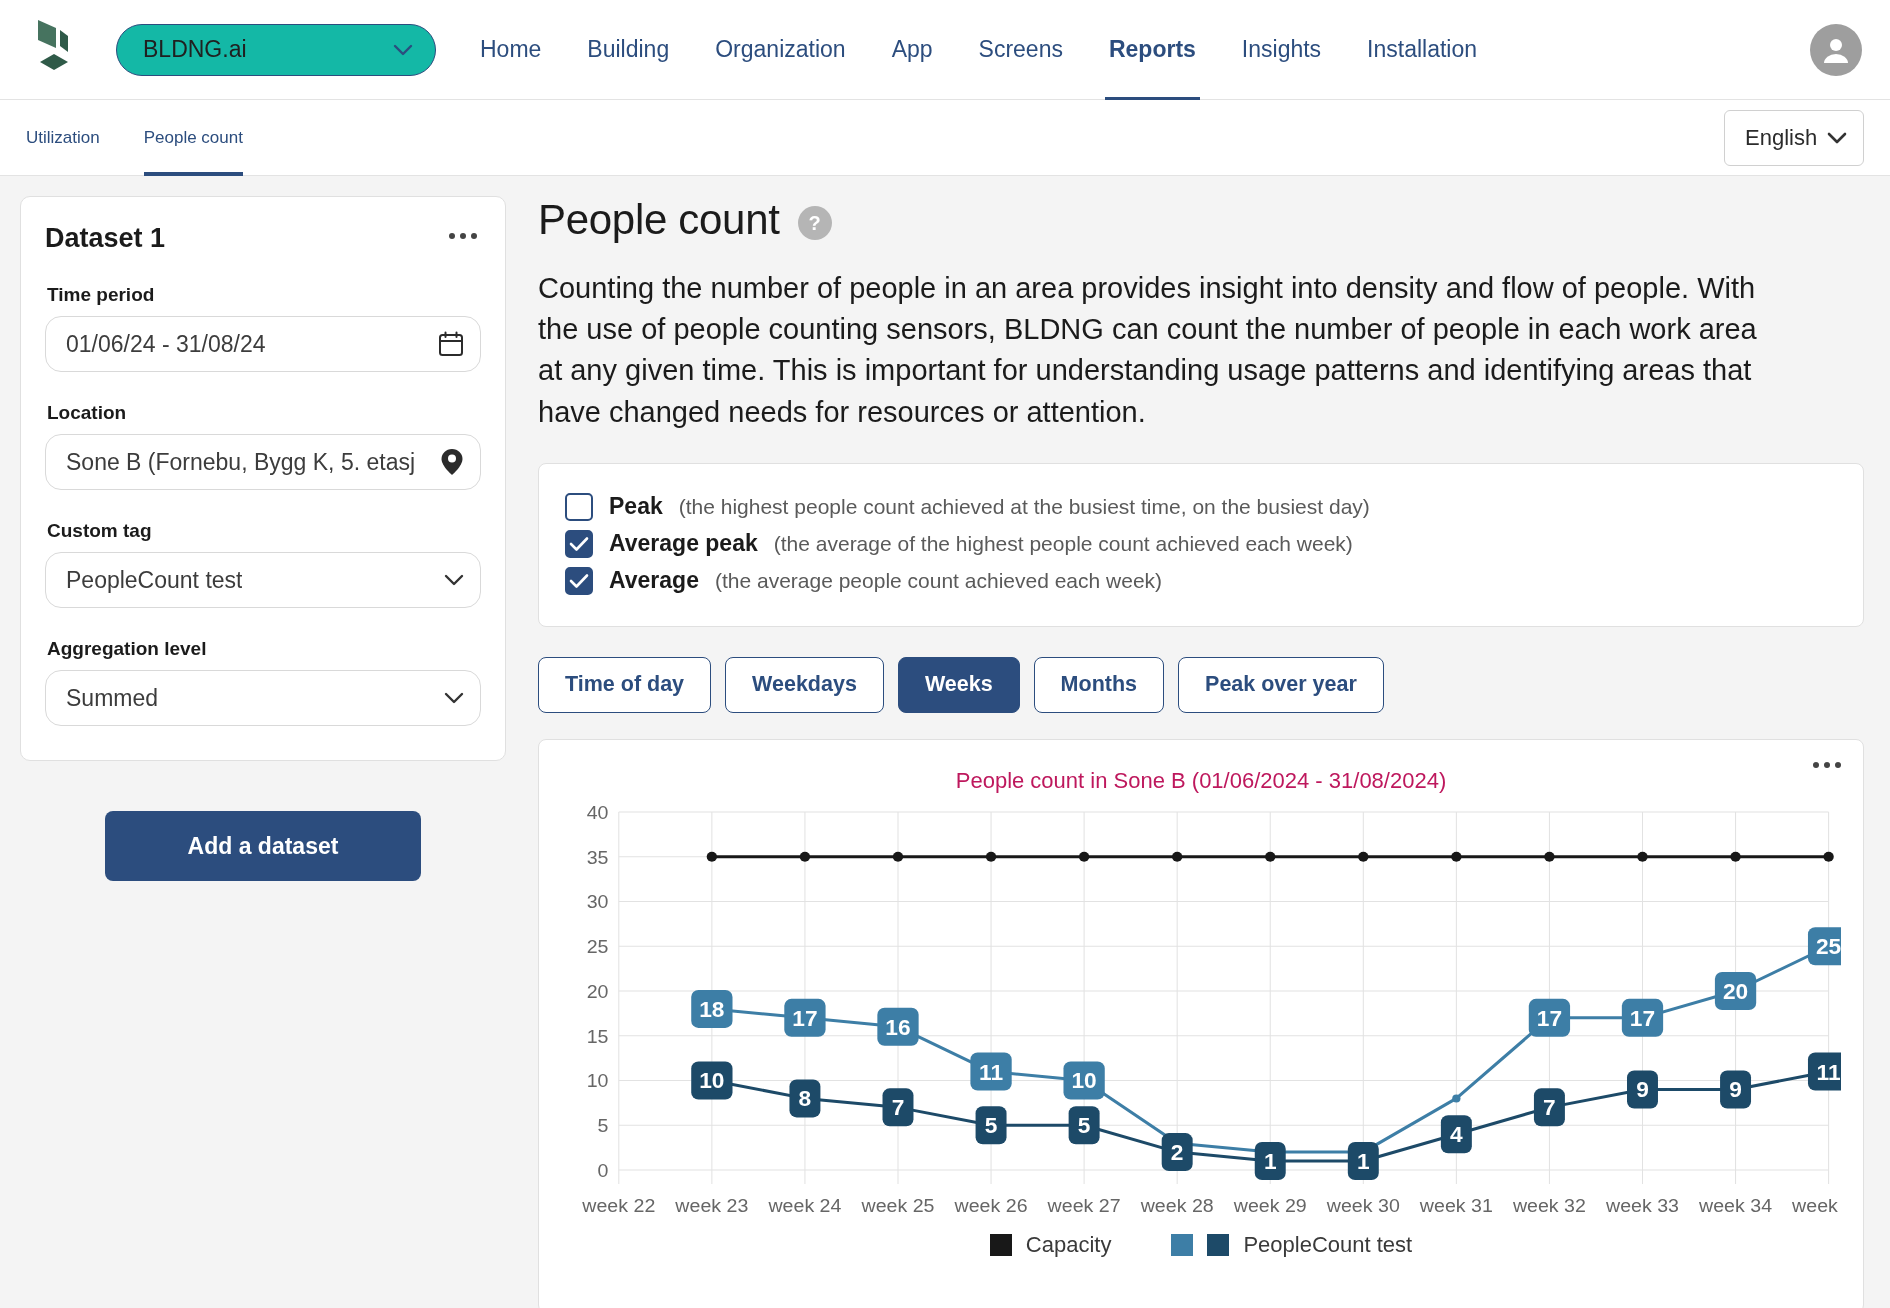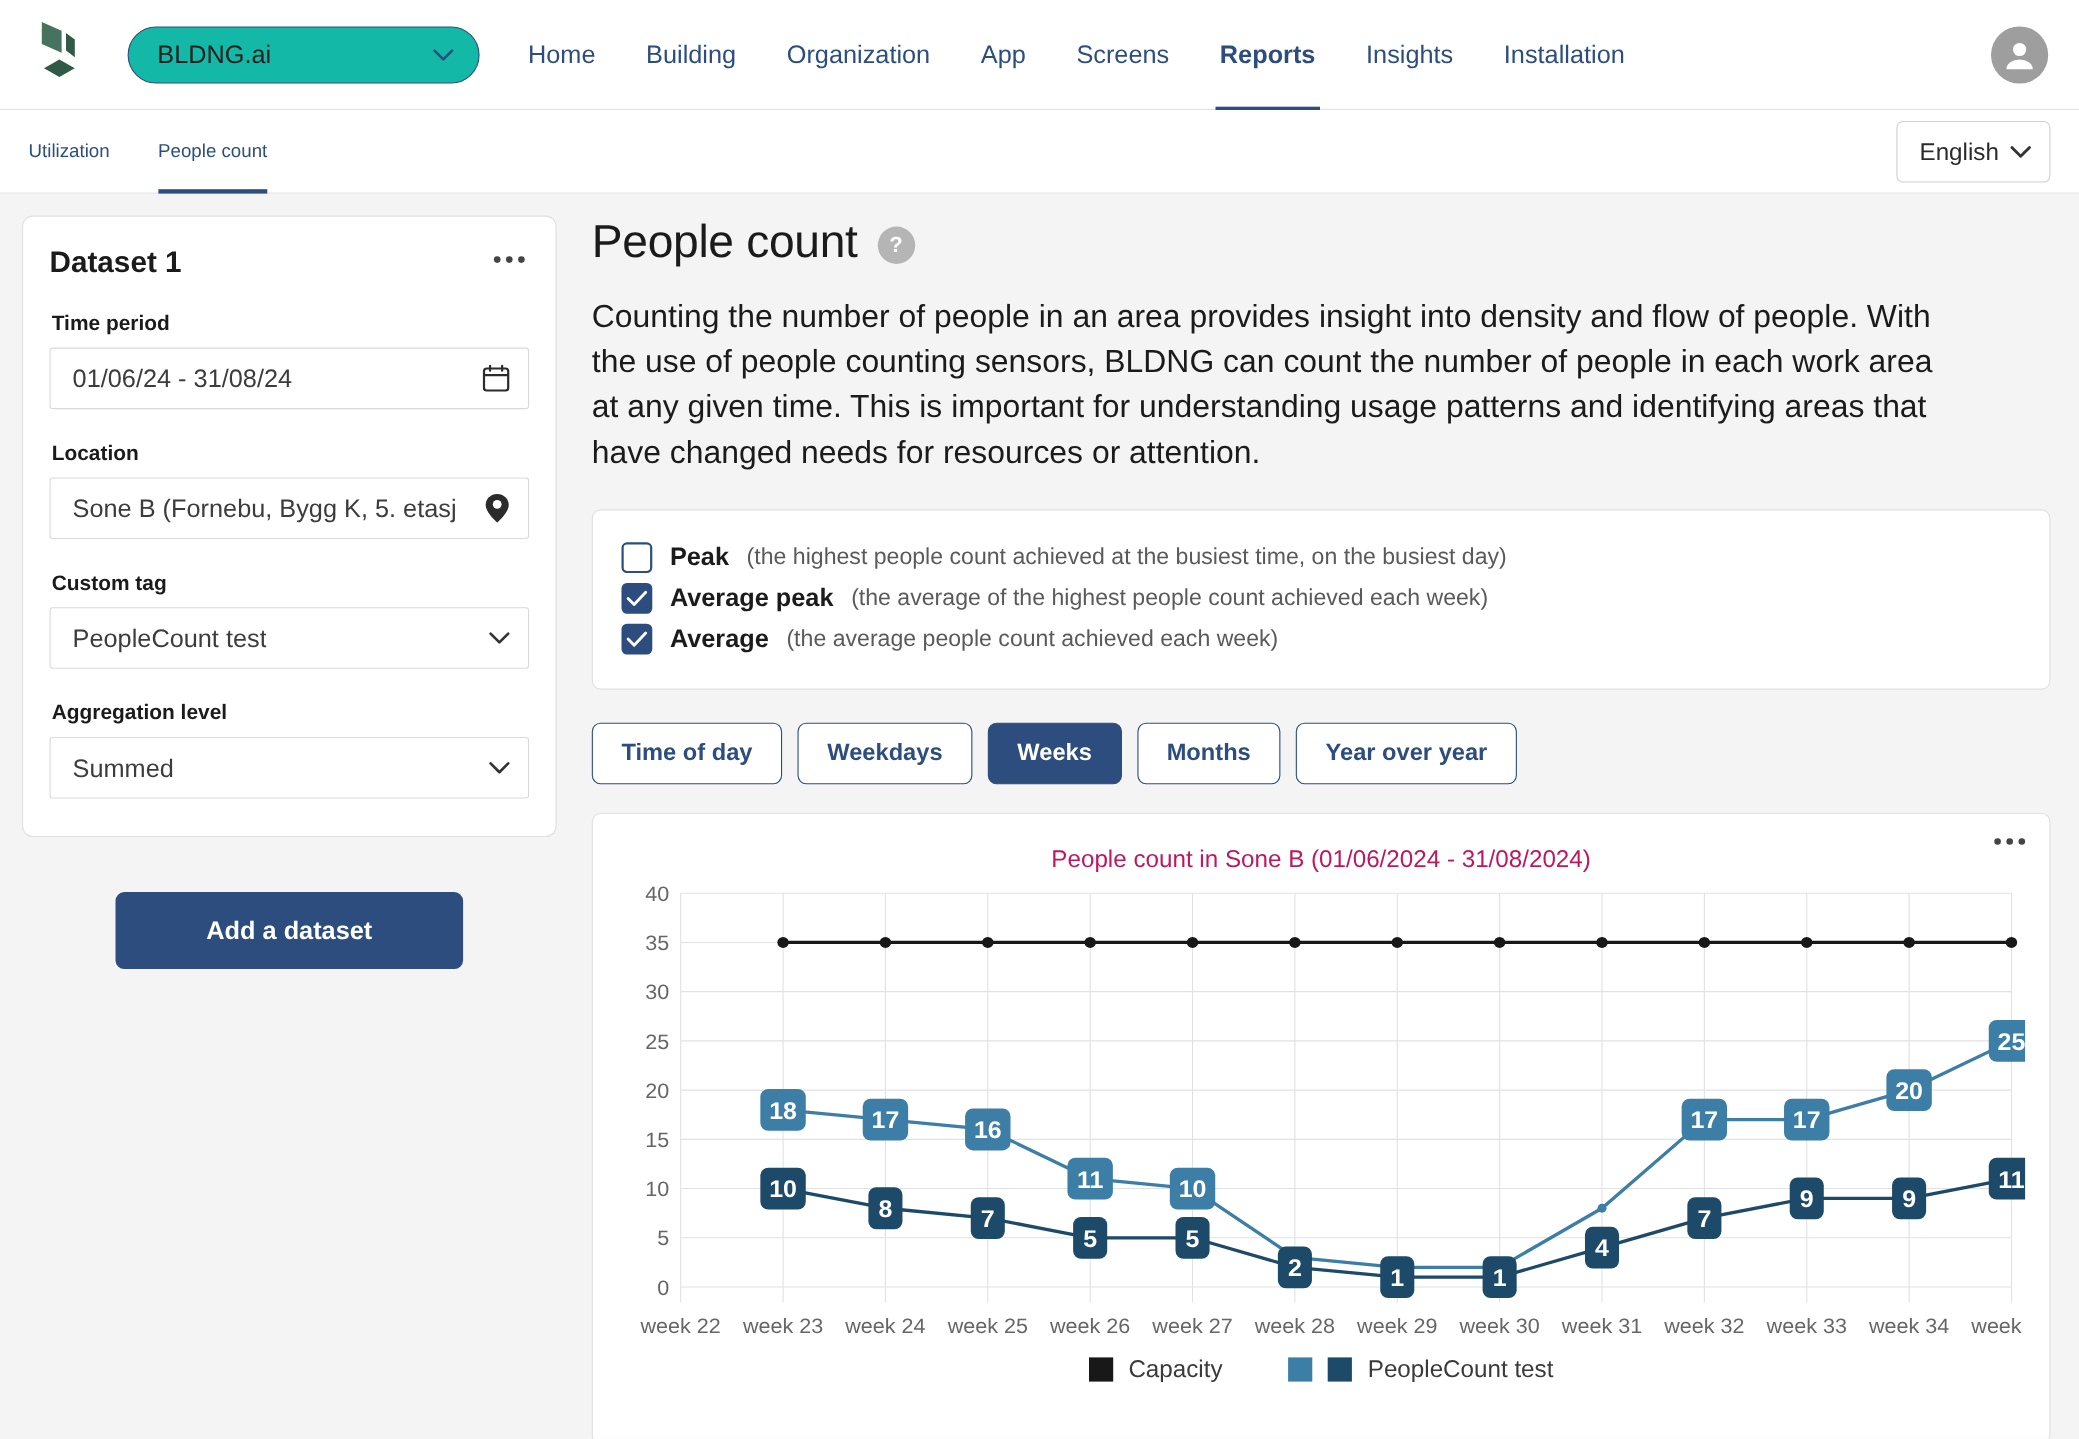--- a/index.html
+++ b/index.html
@@ -74,21 +74,21 @@
   .card {
     background: #fff; border: 1px solid #e0e0e0; border-radius: 10px;
     padding: 26px 24px 34px 24px;
   }
   .card-head { display: flex; align-items: flex-start; justify-content: space-between; }
   .card-title { font-size: 27px; font-weight: bold; color: #1b1b1b; }
   .dots { display: flex; gap: 5px; cursor: pointer; padding: 10px 4px; }
   .dots i { width: 6px; height: 6px; border-radius: 50%; background: #444; display: block; }
   .field-label { font-size: 19px; font-weight: bold; margin: 30px 0 10px 2px; color: #1b1b1b; }
   .field {
-    height: 56px; border: 1px solid #d9d9d9; border-radius: 3px; background: #fff;
+    height: 56px; border: 1px solid #d9d9d9; border-radius: 16px; background: #fff;
     display: flex; align-items: center; justify-content: space-between;
     padding: 0 16px 0 20px; cursor: pointer;
   }
   .field .val { font-size: 23px; color: #3c3c3c; white-space: nowrap; overflow: hidden; }
   .btn-primary {
     margin: 50px auto 0 auto; display: block;
     width: 316px; height: 70px; background: #2c4d7e; color: #fff;
     border: none; border-radius: 8px; font-size: 23px; font-weight: bold;
     font-family: "Liberation Sans", sans-serif; cursor: pointer;
   }
@@ -286,21 +286,21 @@
         <span class="opt-name">Average</span>
         <span class="opt-desc">(the average people count achieved each week)</span>
       </div>
     </div>
 
     <div class="seg">
       <button>Time of day</button>
       <button>Weekdays</button>
       <button class="active">Weeks</button>
       <button>Months</button>
-      <button>Year over year</button>
+      <button>Peak over year</button>
     </div>
 
     <div class="chart-card">
       <div class="dots">
           <i></i>
           <i></i>
           <i></i>
         </div>
       <div class="chart-title">People count in Sone B (01/06/2024 - 31/08/2024)</div>
       <svg class="plot" id="plot" viewBox="0 0 1240 430" preserveAspectRatio="none">

